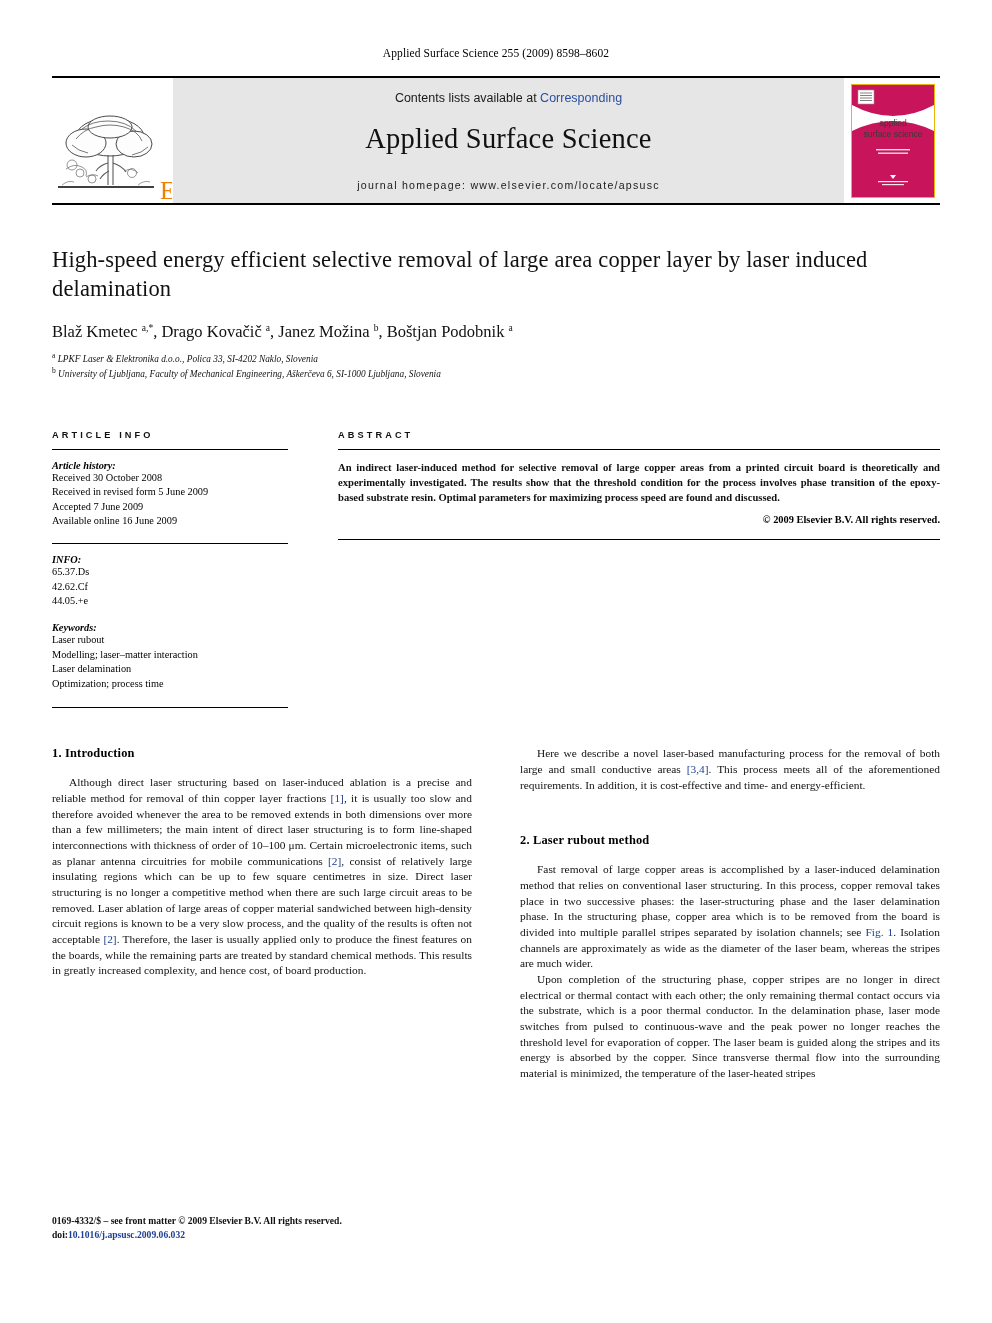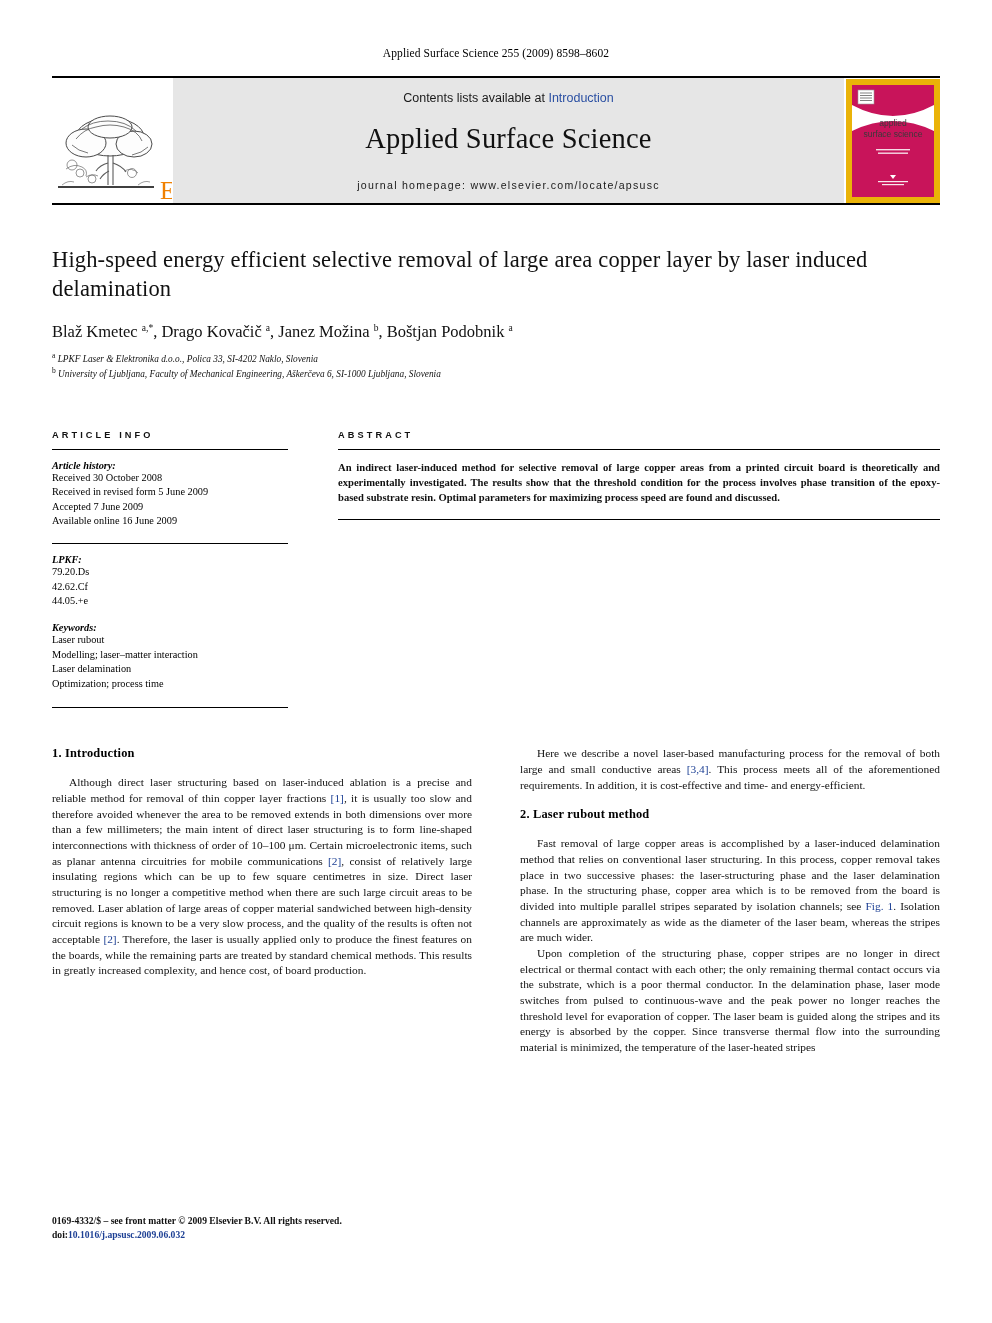--- a/index.html
+++ b/index.html
@@ -98,21 +98,21 @@
     width: 95px;
     flex: 0 0 95px;
     display: flex;
     align-items: center;
     justify-content: center;
     background: #ffffff;
   }
   .cover-thumb {
     width: 82px;
     height: 112px;
-    border: 6px solid #eab308;
+    border: 1px solid #eab308;
     background: #ec4899;
     position: relative;
     overflow: hidden;
   }
   .masthead-rule {
     margin: 0 52px;
     border-top: 2.2px solid #000;
   }
 
   
@@ -207,21 +207,21 @@
   }
   .bcol { width: 420px; flex: 0 0 420px; }
   .bgap { flex: 1 1 auto; }
   h2.section {
     font-size: 12.4px;
     font-family: "Liberation Serif", serif;
     font-weight: bold;
     margin: 0 0 14px 0;
     letter-spacing: 0.2px;
   }
-  h2.section.spaced { margin-top: 14px; }
+  h2.section.spaced { margin-top: 40px; }
   p.para {
     font-size: 11.4px;
     line-height: 1.375;
     text-align: justify;
     margin: 0 0 0 0;
     text-indent: 17px;
     color: #111;
   }
   p.para + p.para { margin-top: 0; }
   a.ref, .ref {
@@ -305,21 +305,21 @@
             <path d="M10 74 q6 -5 12 -3"></path>
             <path d="M86 74 q6 -5 12 -3"></path>
           </g>
         </svg>
       </div>
       <div class="elsevier-word">ELSEVIER</div>
     </div>
 
     <div class="center-band">
       <div class="contents-line">
-        <span>Contents lists available at </span><span class="sciencedirect-link">Introduction</span>
+        <span>Contents lists available at </span><span class="sciencedirect-link">Corresponding</span>
       </div>
       <div class="journal-title">Applied Surface Science</div>
       <div class="homepage-line">journal homepage: www.elsevier.com/locate/apsusc</div>
     </div>
 
     <div class="cover-cell">
       <div class="cover-thumb">
         <svg viewBox="0 0 82 112" width="82" height="112" aria-hidden="true">
           <rect x="0" y="0" width="82" height="112" fill="#ffffff"></rect>
           <rect x="0" y="0" width="82" height="22" fill="#C8145A"></rect>
@@ -359,42 +359,43 @@
       <div class="hr-thin"></div>
       <div class="info-block">
         <div class="hist-head">Article history:</div>
         <div class="info-line">Received 30 October 2008</div>
         <div class="info-line">Received in revised form 5 June 2009</div>
         <div class="info-line">Accepted 7 June 2009</div>
         <div class="info-line">Available online 16 June 2009</div>
       </div>
       <div class="hr-thin2"></div>
       <div class="info-block">
-        <div class="pacs-head">LPKF:</div>
-        <div class="info-line">79.20.Ds</div>
+        <div class="pacs-head">INFO:</div>
+        <div class="info-line">65.37.Ds</div>
         <div class="info-line">42.62.Cf</div>
         <div class="info-line">44.05.+e</div>
       </div>
       <div style="height:13px"></div>
       <div class="info-block">
         <div class="kw-head">Keywords:</div>
         <div class="info-line">Laser rubout</div>
         <div class="info-line">Modelling; laser–matter interaction</div>
         <div class="info-line">Laser delamination</div>
         <div class="info-line">Optimization; process time</div>
       </div>
       <div class="info-bottom-rule"></div>
     </div>
 
     <div class="col-gap"></div>
 
     <div class="col-abs">
       <div class="sec-label">ABSTRACT</div>
       <div class="hr-thin"></div>
       <div class="abstract-body">An indirect laser-induced method for selective removal of large copper areas from a printed circuit board is theoretically and experimentally investigated. The results show that the threshold condition for the process involves phase transition of the epoxy-based substrate resin. Optimal parameters for maximizing process speed are found and discussed.</div>
+      <div class="copyright">© 2009 Elsevier B.V. All rights reserved.</div>
       <div class="abs-bottom-rule"></div>
     </div>
   </div>
 
   <div class="body-cols">
     <div class="bcol">
       <h2 class="section">1. Introduction</h2>
       <p class="para"><span>Although direct laser structuring based on laser-induced ablation is a precise and reliable method for removal of thin copper layer fractions </span><span class="ref">[1]</span><span>, it is usually too slow and therefore avoided whenever the area to be removed extends in both dimensions over more than a few millimeters; the main intent of direct laser structuring is to form line-shaped interconnections with thickness of order of 10–100 μm. Certain microelectronic items, such as planar antenna circuitries for mobile communications </span><span class="ref">[2]</span><span>, consist of relatively large insulating regions which can be up to few square centimetres in size. Direct laser structuring is no longer a competitive method when there are such large circuit areas to be removed. Laser ablation of large areas of copper material sandwiched between high-density circuit regions is known to be a very slow process, and the quality of the results is often not acceptable </span><span class="ref">[2]</span><span>. Therefore, the laser is usually applied only to produce the finest features on the boards, while the remaining parts are treated by standard chemical methods. This results in greatly increased complexity, and hence cost, of board production.</span></p>
     </div>
 

